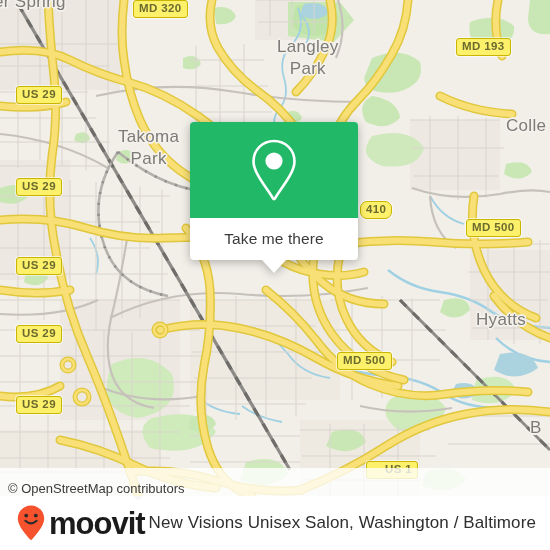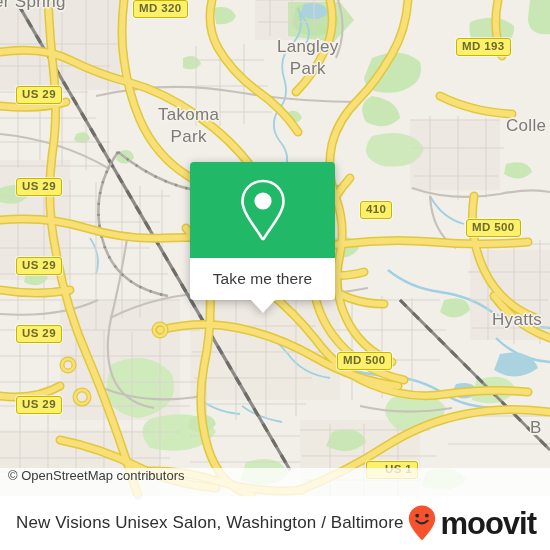--- a/index.html
+++ b/index.html
@@ -43,23 +43,22 @@
     letter-spacing:.4px;
     padding:1px 5px 2px 5px;
     line-height:13px;
     white-space:nowrap;
     box-shadow:0 0 0 1px rgba(255,255,255,.55);
   }
 
   
   #popup{
     position:absolute;
-    left:190px;top:122px;width:145px;
+    left:190px;top:122px;width:168px;
     filter:drop-shadow(0 2px 5px rgba(0,0,0,.28));
-    margin-top:40px;
   }
   #popup-head{
     background:#21b868;
     height:96px;
     border-radius:4px 4px 0 0;
     display:flex;align-items:center;justify-content:center;
   }
   #popup-body{
     background:#ffffff;
     height:42px;
@@ -79,21 +78,21 @@
     width:0;height:0;
     border-left:12px solid transparent;
     border-right:12px solid transparent;
     border-top:13px solid #ffffff;
   }
 
   
   #attribution{
     position:absolute;left:0;top:468px;width:550px;height:28px;
     background:rgba(255,255,255,.78);
-    display:flex;align-items:flex-start;
+    display:flex;align-items:flex-end;
   }
   #attribution span{
     color:#3a3a3a;font-size:13px;padding-left:8px;
     font-family:"Liberation Sans", sans-serif;
   }
 
   
   #footer{
     position:absolute;left:0;top:496px;width:550px;height:54px;
     background:#ffffff;
@@ -299,34 +298,34 @@
         <circle cx="160" cy="330" r="6"></circle>
       </g>
       <g fill="none" stroke="#f9e076" stroke-width="2.6">
         <circle cx="68" cy="365" r="6"></circle>
         <circle cx="82" cy="397" r="7"></circle>
         <circle cx="160" cy="330" r="6"></circle>
       </g>
     </svg>
 
     <div class="maplabel big" style="left:-6px;top:-8px;">er Spring</div>
-    <div class="maplabel big two" style="left:118px;top:104px;margin-left:40px;">Takoma<br>Park</div>
+    <div class="maplabel big two" style="left:118px;top:126px;">Takoma<br>Park</div>
     <div class="maplabel big two" style="left:277px;top:36px;">Langley<br>Park</div>
     <div class="maplabel big" style="left:506px;top:116px;">Colle</div>
-    <div class="maplabel big" style="left:492px;top:310px;">Hyatts</div>
+    <div class="maplabel big" style="left:476px;top:310px;">Hyatts</div>
     <div class="maplabel big" style="left:530px;top:418px;">B</div>
 
     <div class="shield" style="left:133px;top:0px;text-align:right;">MD 320</div>
     <div class="shield" style="left:456px;top:38px;">MD 193</div>
     <div class="shield" style="left:16px;top:86px;">US 29</div>
     <div class="shield" style="left:16px;top:178px;">US 29</div>
     <div class="shield" style="left:16px;top:257px;">US 29</div>
     <div class="shield" style="left:16px;top:325px;">US 29</div>
     <div class="shield" style="left:16px;top:396px;">US 29</div>
-    <div class="shield" style="left:360px;top:201px;">410</div>
+    <div class="shield" style="left:360px;top:201px;border-radius:7px;">410</div>
     <div class="shield" style="left:466px;top:219px;">MD 500</div>
     <div class="shield" style="left:337px;top:352px;">MD 500</div>
     <div class="shield" style="left:366px;top:461px;padding-left:18px;">US 1</div>
 
     <div id="popup">
       <div id="popup-head">
         <svg width="54" height="66" viewBox="0 0 54 66">
           <path d="M27 4 C15.5 4 6.5 13 6.5 24.4 C6.5 36 20 51 26 61.4 C26.5 62.3 27.5 62.3 28 61.4 C34 51 47.5 36 47.5 24.4 C47.5 13 38.5 4 27 4 Z" fill="none" stroke="#ffffff" stroke-width="2.6" stroke-linejoin="round"></path>
           <circle cx="27" cy="24" r="8.6" fill="#ffffff"></circle>
         </svg>
@@ -348,26 +347,26 @@
         <path d="M48,0 q2,40 6,76 q4,42 -2,80 q-6,48 4,96 q10,56 32,106 q24,56 50,138"></path>
         <path d="M124,0 q-4,34 0,60 q4,32 16,60 q16,36 48,56 q38,24 60,54 q22,30 54,40 q34,10 62,2"></path>
         <path d="M212,0 q-6,26 6,48 q14,24 38,42 q26,18 42,42"></path>
         <path d="M300,490 q46,-18 86,-44 q38,-24 80,-32 q40,-8 84,-2"></path>
         <path d="M130,472 q46,-4 84,8 q44,14 88,10"></path>
         <path d="M60,440 q40,8 76,26 q36,18 80,22"></path>
       </g>
     </svg>
 
     <div id="footer-inner">
-      <div id="footer-title">New Visions Unisex Salon, Washington / Baltimore</div>
       <div id="brand">
         <svg width="30" height="38" viewBox="0 0 30 38">
           <path d="M15 1.5 C7.6 1.5 1.8 7.3 1.8 14.6 C1.8 22.4 10.5 31.2 14.1 35.6 C14.6 36.2 15.4 36.2 15.9 35.6 C19.5 31.2 28.2 22.4 28.2 14.6 C28.2 7.3 22.4 1.5 15 1.5 Z" fill="#f5522d"></path>
           <circle cx="10.2" cy="11.6" r="1.9" fill="#2b2b2b"></circle>
           <circle cx="19.8" cy="11.6" r="1.9" fill="#2b2b2b"></circle>
           <path d="M9.4 16.8 q5.6 5 11.2 0" fill="none" stroke="#2b2b2b" stroke-width="2.1" stroke-linecap="round"></path>
         </svg>
         <span id="brand-word">moovit</span>
       </div>
+      <div id="footer-title">New Visions Unisex Salon, Washington / Baltimore</div>
     </div>
   </div>
 
 </div>
 
 </body></html>

